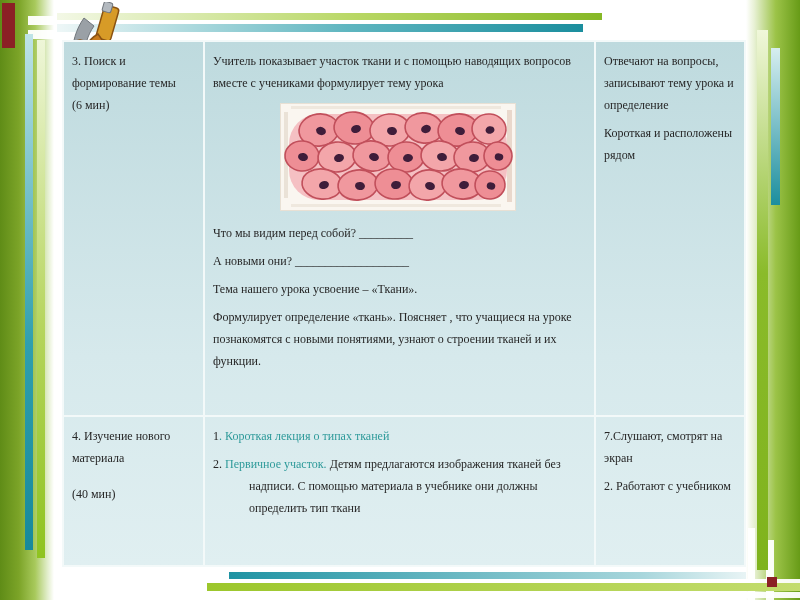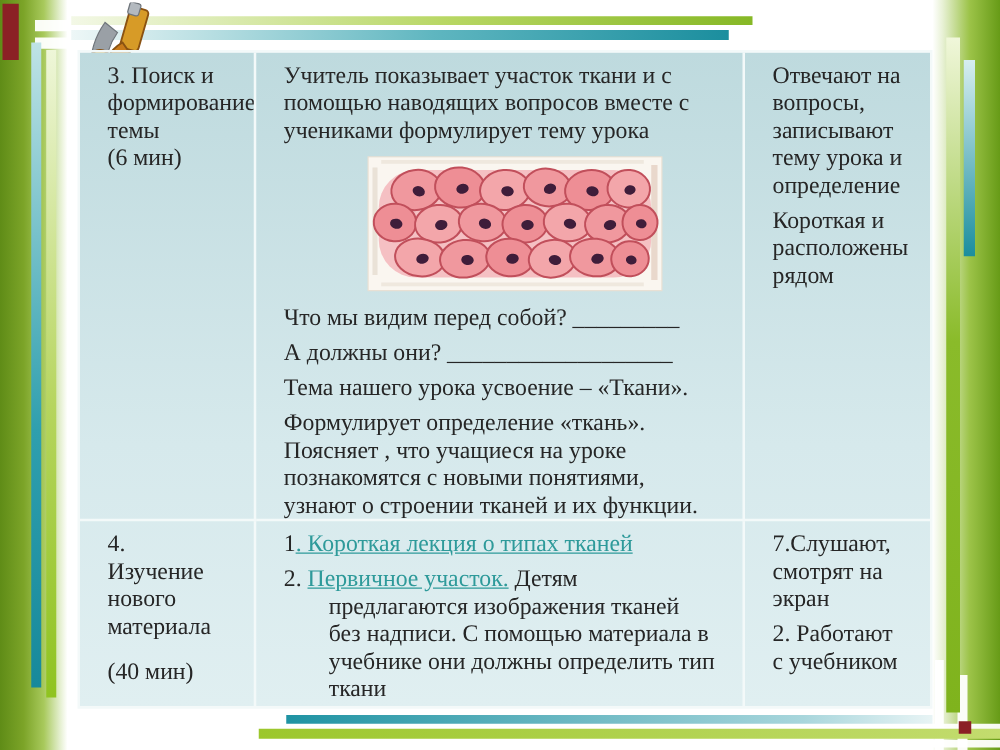--- a/index.html
+++ b/index.html
@@ -46,29 +46,29 @@
     background:linear-gradient(90deg,#9cc72c,#c3dc6e);}
 
   .microscope{left:50px;top:2px;width:90px;height:118px;z-index:5;}
 
   
   .ltable{position:absolute;left:62px;top:40px;width:684px;height:527px;z-index:6;
     display:grid;grid-template-columns:141px 1fr 148px;grid-template-rows:375px 1fr;
     background:linear-gradient(180deg,#bedade 0%,#d6e9ec 60%,#e0eff1 100%);
     border:2px solid #f3f9f9;box-sizing:border-box;}
   .cell{border-right:2px solid #f3f9f9;border-bottom:2px solid #f3f9f9;
-    padding:8px 22px;box-sizing:border-box;overflow:hidden;
-    font-size:19px;line-height:22px;color:#262626;}
+    padding:8px 8px;box-sizing:border-box;overflow:hidden;
+    font-size:12px;line-height:22px;color:#262626;}
   .cell.last-col{border-right:none;}
   .cell.last-row{border-bottom:none;}
   .cell p{margin:0 0 6px 0;}
   .gap-top{margin-top:78px !important;}
   .gap-top-sm{margin-top:14px !important;}
   .hang{padding-left:36px;text-indent:-36px;}
-  a.slide-link{color:#2E9A9A;text-decoration:underline;cursor:pointer;}
+  a.slide-link{color:#2E9A9A;cursor:pointer;}
 
   .tissue-wrap{margin:10px 0 12px 68px;width:234px;height:106px;background:#faf6f0;
     box-shadow:0 0 0 1px #e8e0d4;}
 </style>
 </head>
 <body>
 
 <div class="slide">
 
   <div class="abs left-strip"></div>
@@ -169,21 +169,21 @@
             <ellipse cx="79" cy="82" rx="5" ry="4" transform="rotate(10 79 82)"></ellipse>
             <ellipse cx="115" cy="81" rx="5" ry="4" transform="rotate(-10 115 81)"></ellipse>
             <ellipse cx="149" cy="82" rx="5" ry="4" transform="rotate(16 149 82)"></ellipse>
             <ellipse cx="183" cy="81" rx="5" ry="4" transform="rotate(-12 183 81)"></ellipse>
             <ellipse cx="210" cy="82" rx="4.3" ry="3.6" transform="rotate(10 210 82)"></ellipse>
           </g>
         </svg>
       </div>
 
       <p>Что мы видим перед собой? _________</p>
-      <p>А должны они?  ___________________</p>
+      <p>А новыми они?  ___________________</p>
       <p>Тема нашего урока усвоение – «Ткани».</p>
       <p>Формулирует определение «ткань». Поясняет , что учащиеся на уроке познакомятся с новыми понятиями, узнают о строении тканей и их функции.</p>
     </div>
 
     <div class="cell last-col">
       <p>Отвечают на вопросы, записывают тему урока и определение</p>
       <p>Короткая и расположены рядом</p>
     </div>
 
     <div class="cell last-row">

